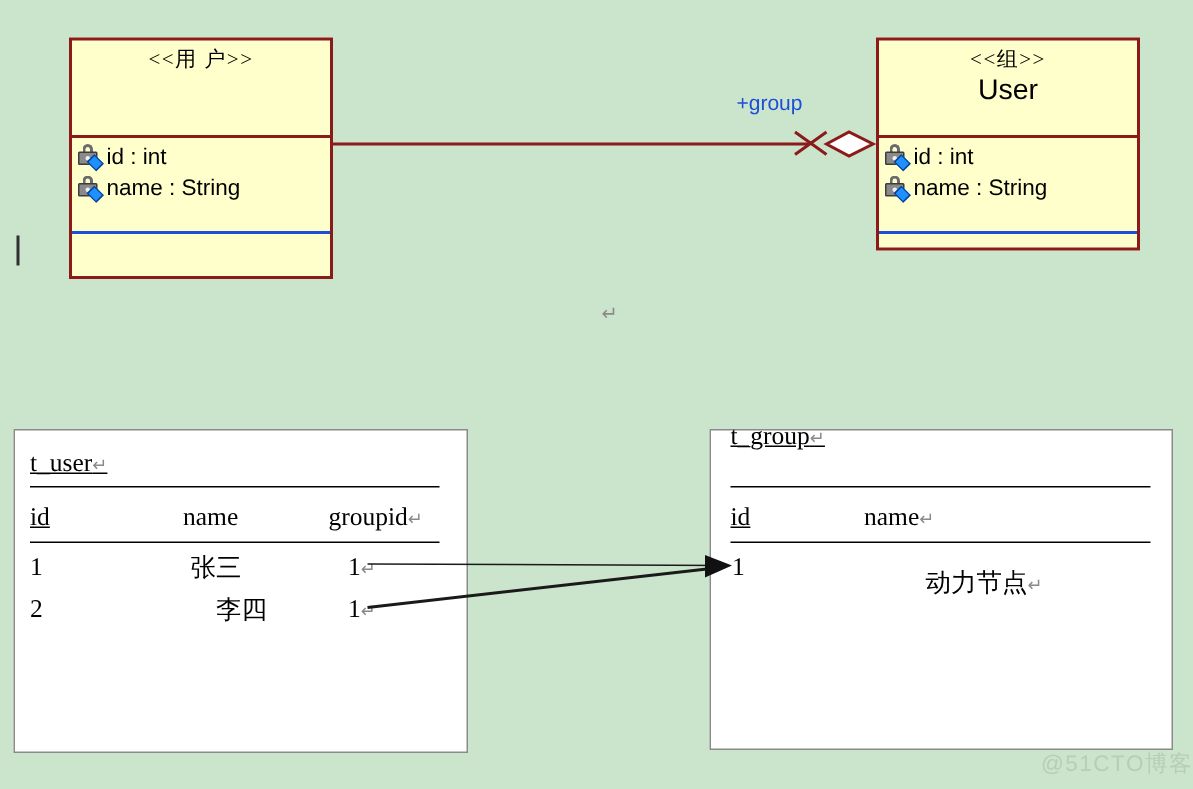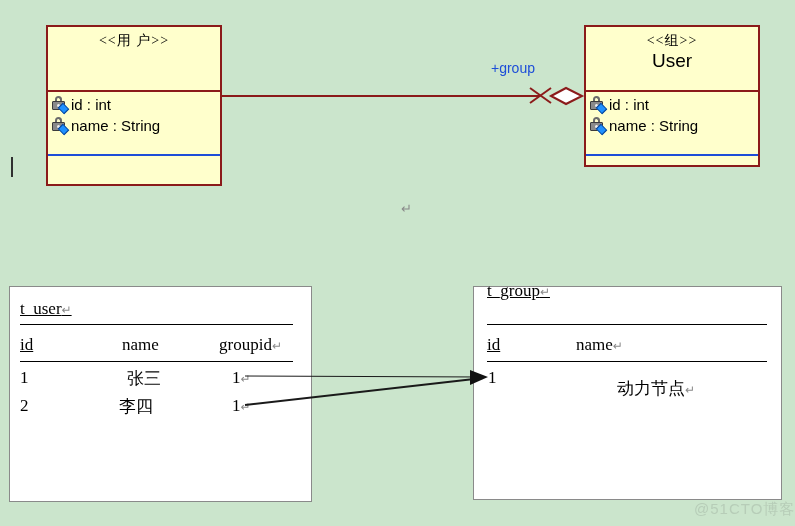--- a/index.html
+++ b/index.html
@@ -269,21 +269,21 @@
   </div>
   <div class="db-rule" style="left:20px; top:361px; width:273px;"></div>
 
   <div class="db-cell" style="left:20px; top:368px;">1</div>
   <div class="db-cell" style="left:127px; top:367px;">张三</div>
   <div class="db-cell" style="left:232px; top:368px;">
     <span>1</span><span class="pilcrow">↵</span>
   </div>
 
   <div class="db-cell" style="left:20px; top:396px;">2</div>
-  <div class="db-cell" style="left:119px; top:395px;">李四</div>
+  <div class="db-cell" style="left:144px; top:395px;">李四</div>
   <div class="db-cell" style="left:232px; top:396px;">
     <span>1</span><span class="pilcrow">↵</span>
   </div>
 
   <div class="db-table" style="left:473px; top:286px; width:309px; height:214px;"></div>
 
   <div class="db-title" style="left:487px; top:281px;">
     <span>t_group</span><span class="pilcrow">↵</span>
   </div>
   <div class="db-rule" style="left:487px; top:324px; width:280px;"></div>

